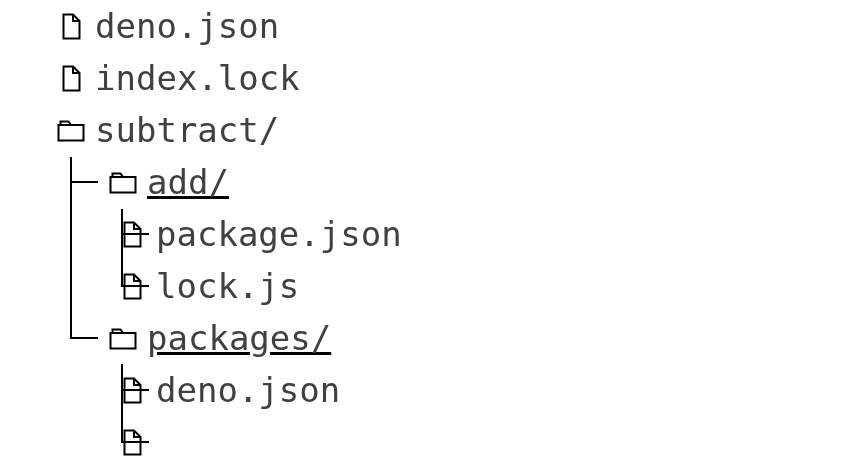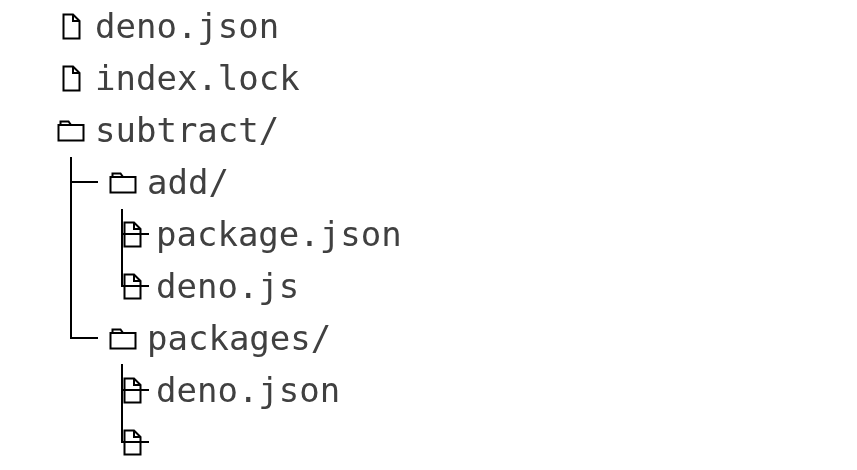--- a/index.html
+++ b/index.html
@@ -15,21 +15,21 @@
     overflow: hidden;
     font-family: "DejaVu Sans Mono", "Liberation Mono", monospace;
   }
   .row {
     display: flex;
     align-items: center;
     height: 52px;
     gap: 10px;
   }
   .lvl0 { padding-left: 57px; }
-  .lvl1 { padding-left: 109px; }
+  .lvl1 { padding-left: 109px; text-decoration: underline; }
   .lvl2 { padding-left: 118px; }
   .iconbox {
     width: 28px;
     flex: none;
     display: flex;
     justify-content: center;
     align-items: center;
   }
   .label {
     font-size: 34px;
@@ -120,21 +120,21 @@
     <span class="label">package.json</span>
   </div>
 
   <div class="row lvl2">
     <span class="iconbox">
       <svg width="21" height="27" viewBox="0 0 21 27">
         <path d="M2.5 1.5 H12 L18.5 8 V25.5 H2.5 Z" fill="#ffffff" stroke="#000000" stroke-width="2" stroke-linejoin="miter"></path>
         <path d="M12 1.5 V8 H18.5" fill="none" stroke="#000000" stroke-width="2"></path>
       </svg>
     </span>
-    <span class="label">deno.js</span>
+    <span class="label">lock.js</span>
   </div>
 
   <div class="row lvl1">
     <span class="iconbox">
       <svg width="28" height="23" viewBox="0 0 28 23">
         <rect x="1.5" y="6" width="25" height="15.5" fill="#ffffff" stroke="#000000" stroke-width="2"></rect>
         <path d="M3.5 6 V2.5 H11.5 L14 6 Z" fill="#ffffff" stroke="#000000" stroke-width="2" stroke-linejoin="miter"></path>
       </svg>
     </span>
     <span class="label">packages/</span>

